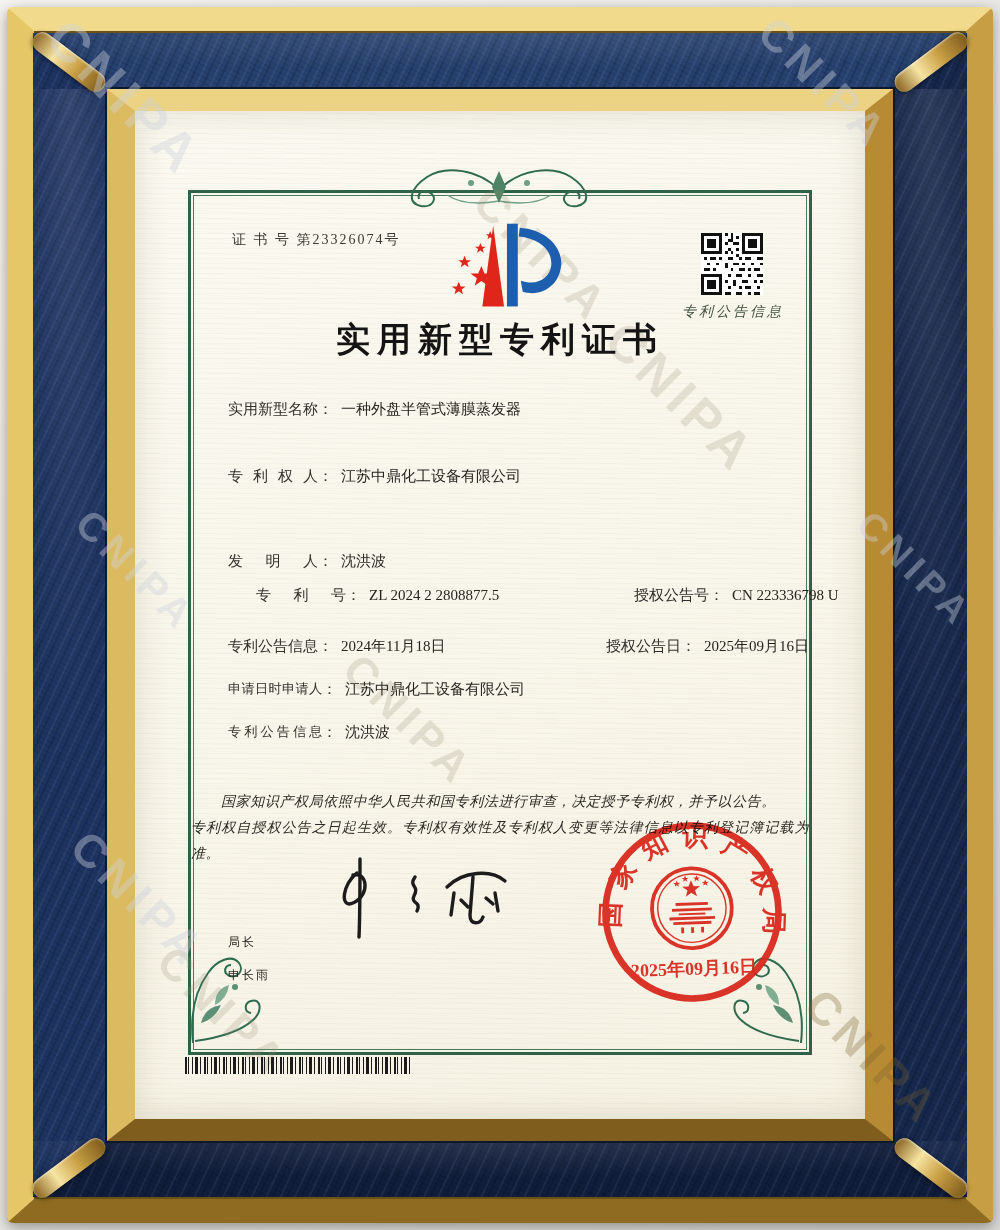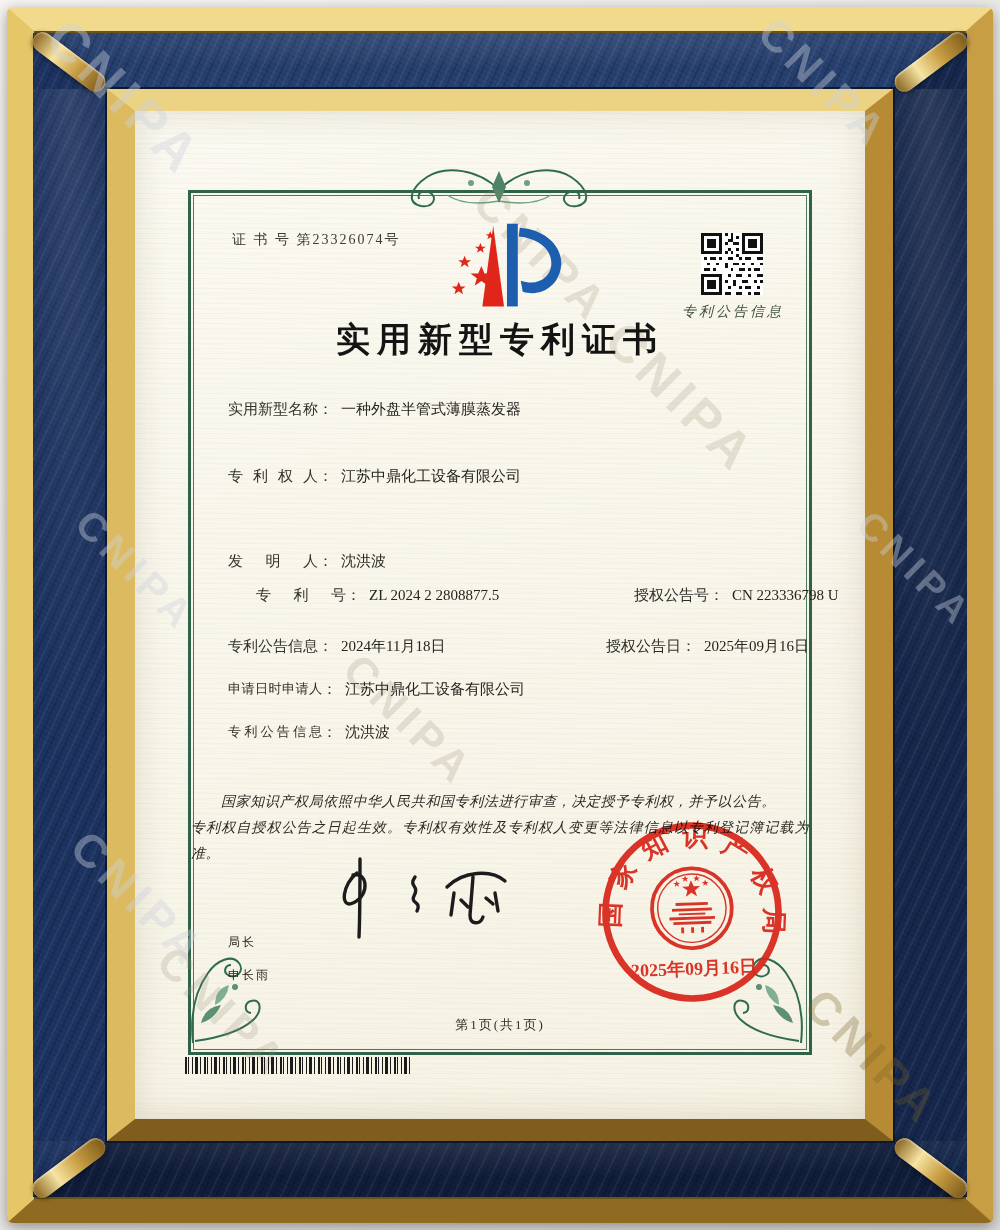--- a/index.html
+++ b/index.html
@@ -226,17 +226,16 @@
           <path transform="translate(-15,-26) scale(0.36)" d="M0,-10 2.9,-3.1 10,-3.1 4.2,1.2 6.2,8.1 0,3.8 -6.2,8.1 -4.2,1.2 -10,-3.1 -2.9,-3.1 Z"></path>
           <path transform="translate(-6,-31) scale(0.36)" d="M0,-10 2.9,-3.1 10,-3.1 4.2,1.2 6.2,8.1 0,3.8 -6.2,8.1 -4.2,1.2 -10,-3.1 -2.9,-3.1 Z"></path>
           <path transform="translate(6,-31) scale(0.36)" d="M0,-10 2.9,-3.1 10,-3.1 4.2,1.2 6.2,8.1 0,3.8 -6.2,8.1 -4.2,1.2 -10,-3.1 -2.9,-3.1 Z"></path>
           <path transform="translate(15,-26) scale(0.36)" d="M0,-10 2.9,-3.1 10,-3.1 4.2,1.2 6.2,8.1 0,3.8 -6.2,8.1 -4.2,1.2 -10,-3.1 -2.9,-3.1 Z"></path>
           <path d="M-17 -6 h34 v3 h-34 z M-21 0 h42 v3 h-42 z M-14 5 h28 v2 h-28 z M-24 9 h48 v3 h-48 z M-20 14 h40 v3 h-40 z"></path>
           <path d="M-12 20 h3 v6 h-3 z M-1.5 20 h3 v6 h-3 z M9 20 h3 v6 h-3 z"></path>
         </g>
         <text x="100" y="166" text-anchor="middle" font-size="19" font-weight="bold" fill="#d8271b" font-family="Liberation Serif, DejaVu Serif, serif">2025年09月16日</text>
       </svg>
 
-      <div class="footerpage">第1页(共1页)</div>
       <div class="barcode"></div>
     </div>
   </div>
 </div>
 
 </body></html>

